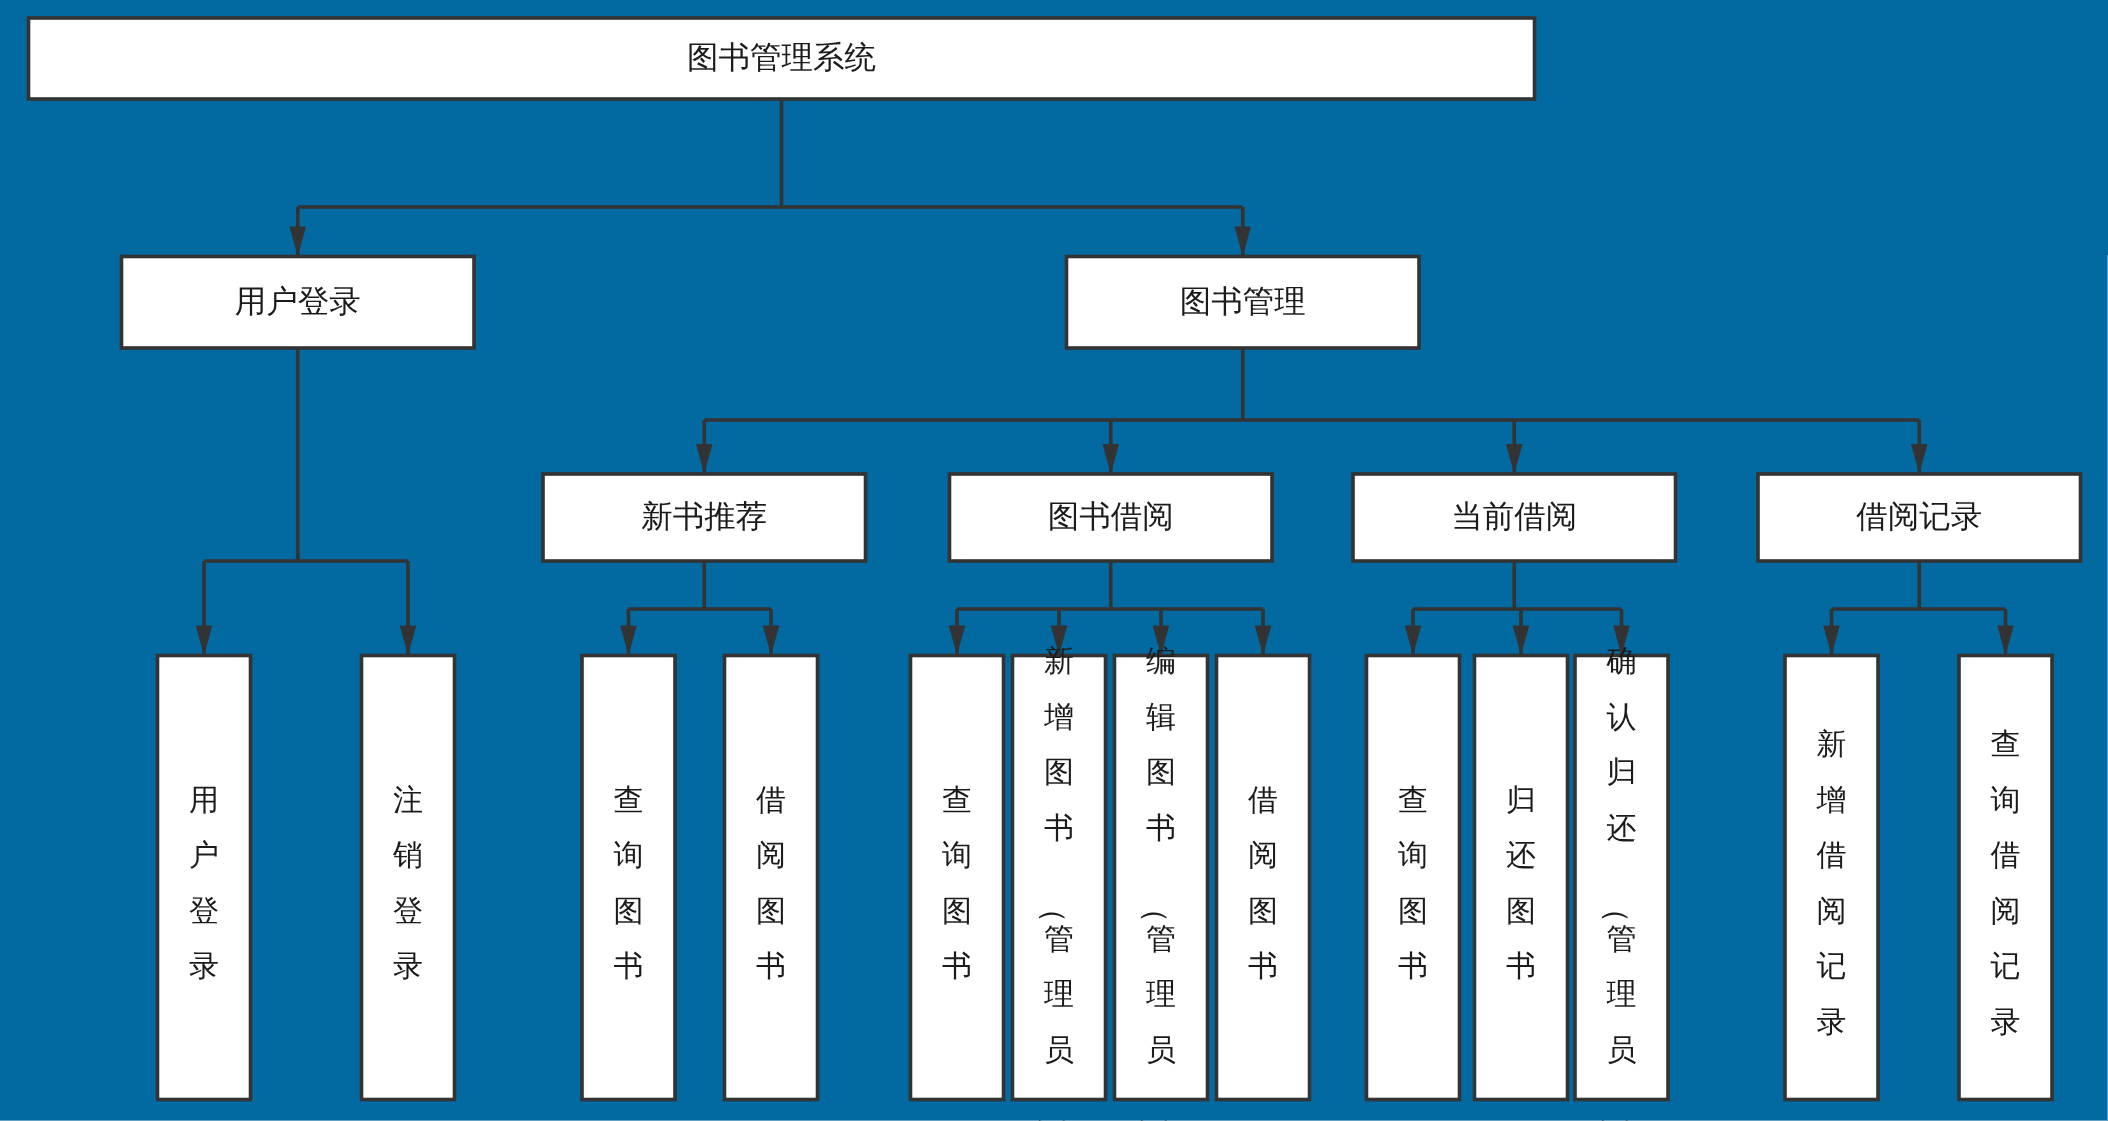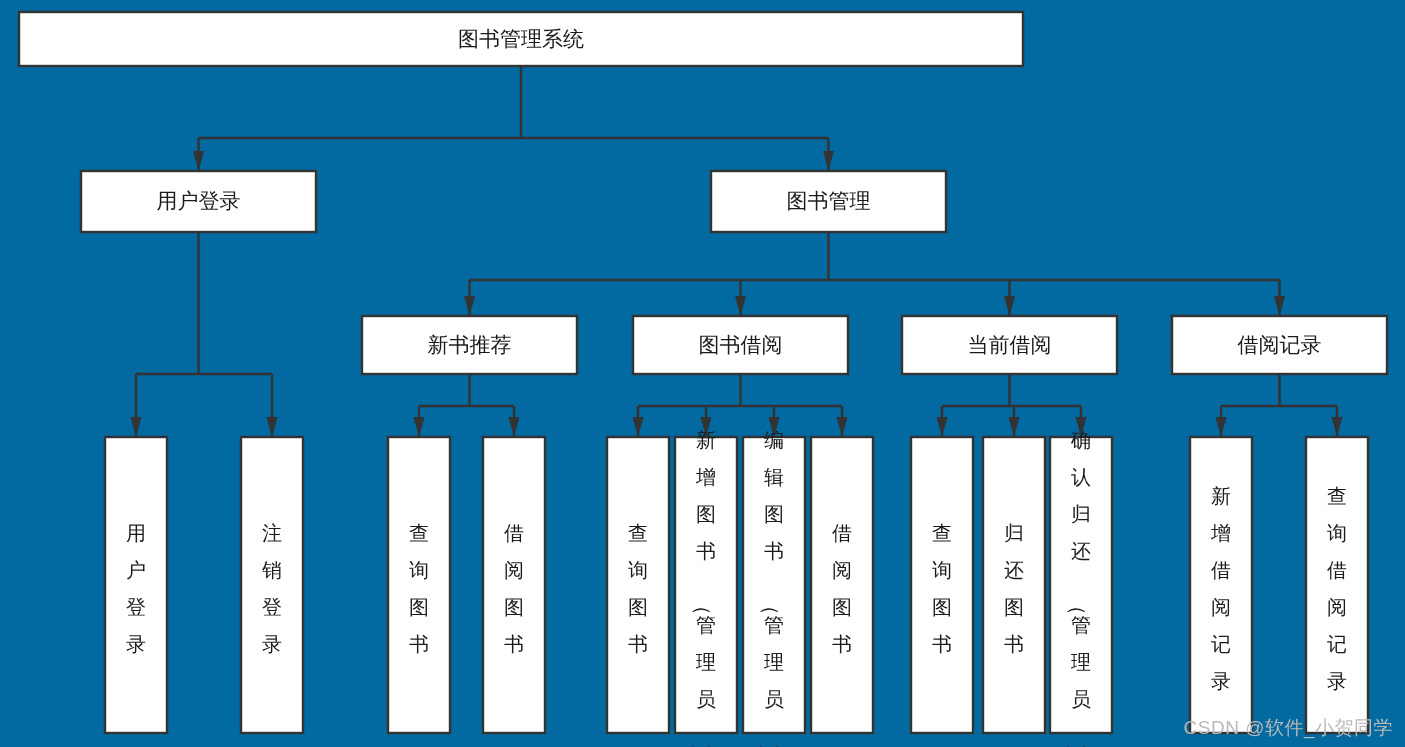--- a/index.html
+++ b/index.html
@@ -217,14 +217,13 @@
         <g>
           <rect x="1190" y="437" width="62" height="296" class="node-rect"></rect>
           <text x="1221" y="502.86" class="node-label-v"><tspan x="1221" dy="0">新</tspan><tspan x="1221" dy="37">增</tspan><tspan x="1221" dy="37">借</tspan><tspan x="1221" dy="37">阅</tspan><tspan x="1221" dy="37">记</tspan><tspan x="1221" dy="37">录</tspan></text>
         </g>
         <g>
           <rect x="1306" y="437" width="62" height="296" class="node-rect"></rect>
           <text x="1337" y="502.86" class="node-label-v"><tspan x="1337" dy="0">查</tspan><tspan x="1337" dy="37">询</tspan><tspan x="1337" dy="37">借</tspan><tspan x="1337" dy="37">阅</tspan><tspan x="1337" dy="37">记</tspan><tspan x="1337" dy="37">录</tspan></text>
         </g>
       </g>
   </svg>
-  <div class="watermark">CSDN @软件_小贺同学</div>
 </div>
 
 </body></html>

